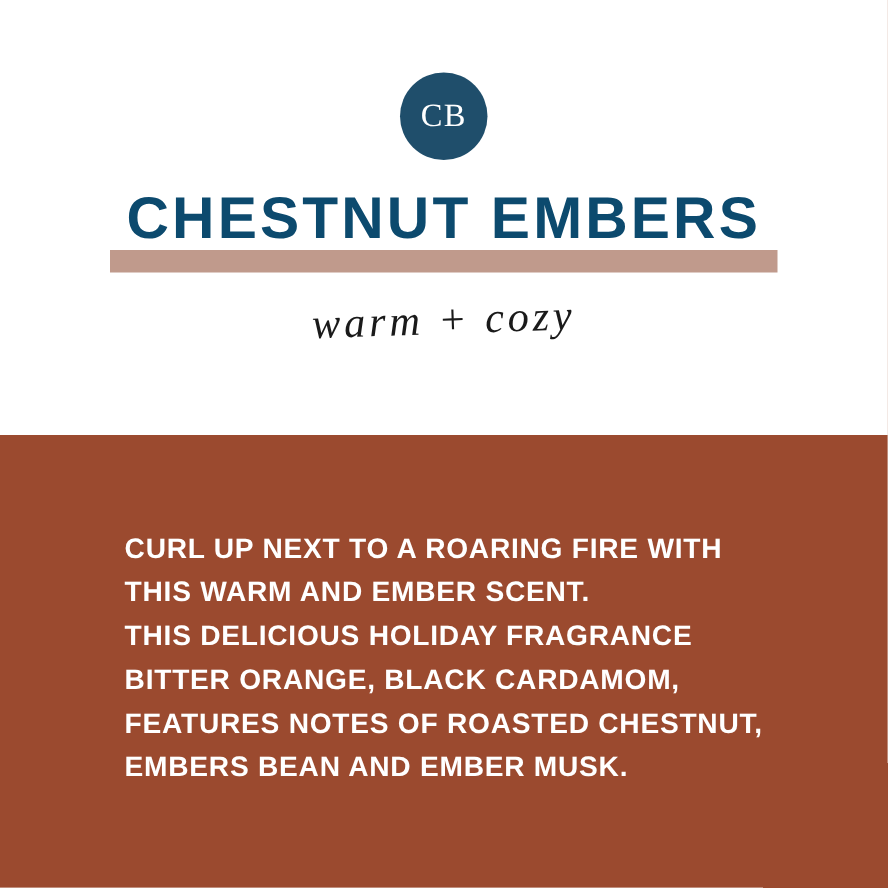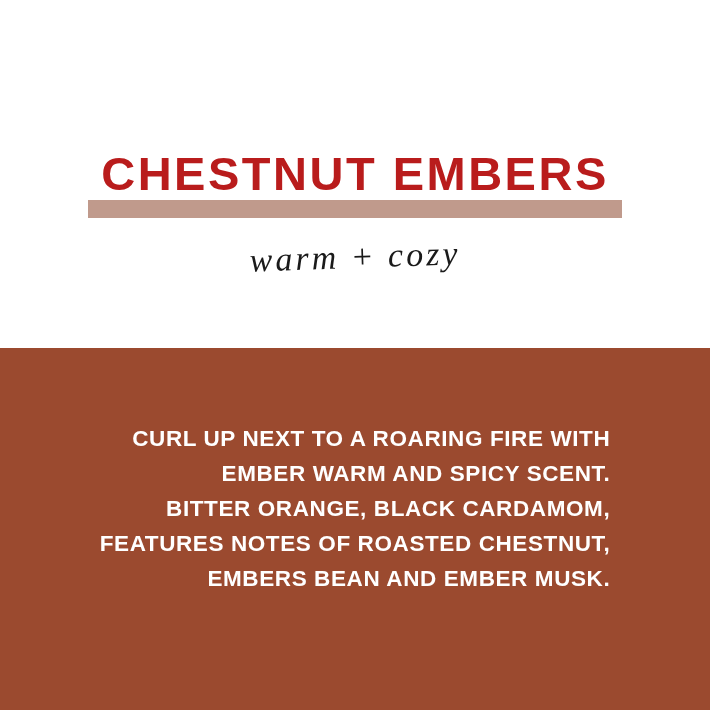--- a/index.html
+++ b/index.html
@@ -67,21 +67,21 @@
     height: 18px;
     background: #c09a8c;
   }
   .product-title {
     position: relative;
     text-align: center;
     font-family: "Liberation Sans", sans-serif;
     font-weight: bold;
     font-size: 47px;
     letter-spacing: 2.5px;
-    color: #b91c1c;
+    color: #0c4a6e;
     line-height: 1;
     margin: 0;
     z-index: 2;
   }
 
   .tagline {
     position: absolute;
     left: 0;
     right: 0;
     top: 238px;
@@ -99,54 +99,58 @@
     position: relative;
     flex: 1 1 auto;
     background: #9b4a2f;
     display: flex;
     align-items: flex-start;
     justify-content: center;
   }
 
   .description {
     margin-top: 73px;
-    text-align: right;
+    text-align: left;
     color: #ffffff;
     font-family: "Liberation Sans", sans-serif;
     font-weight: bold;
     font-size: 22.5px;
     letter-spacing: 0.6px;
     line-height: 35px;
     padding: 0 40px;
   }
   .description .line {
     display: block;
     white-space: nowrap;
   }
 </style>
 </head>
 <body>
 
 <div class="card">
 
   <div class="top-section">
 
+    <div class="logo-badge">
+      <span class="logo-text">CB</span>
+    </div>
 
     <div class="title-wrap">
       <div class="title-bar"></div>
       <h1 class="product-title">CHESTNUT EMBERS</h1>
     </div>
 
     <div class="tagline">warm + cozy</div>
 
   </div>
 
   <div class="bottom-section">
     <div class="description">
       <span class="line">CURL UP NEXT TO A ROARING FIRE WITH</span>
-      <span class="line">EMBER WARM AND SPICY SCENT.</span>
+      <span class="line">THIS WARM AND EMBER SCENT.</span>
+      <span class="line">THIS DELICIOUS HOLIDAY FRAGRANCE</span>
       <span class="line">BITTER ORANGE, BLACK CARDAMOM,</span>
       <span class="line">FEATURES NOTES OF ROASTED CHESTNUT,</span>
       <span class="line">EMBERS BEAN AND EMBER MUSK.</span>
     </div>
   </div>
 
 </div>
 
 </body></html>

